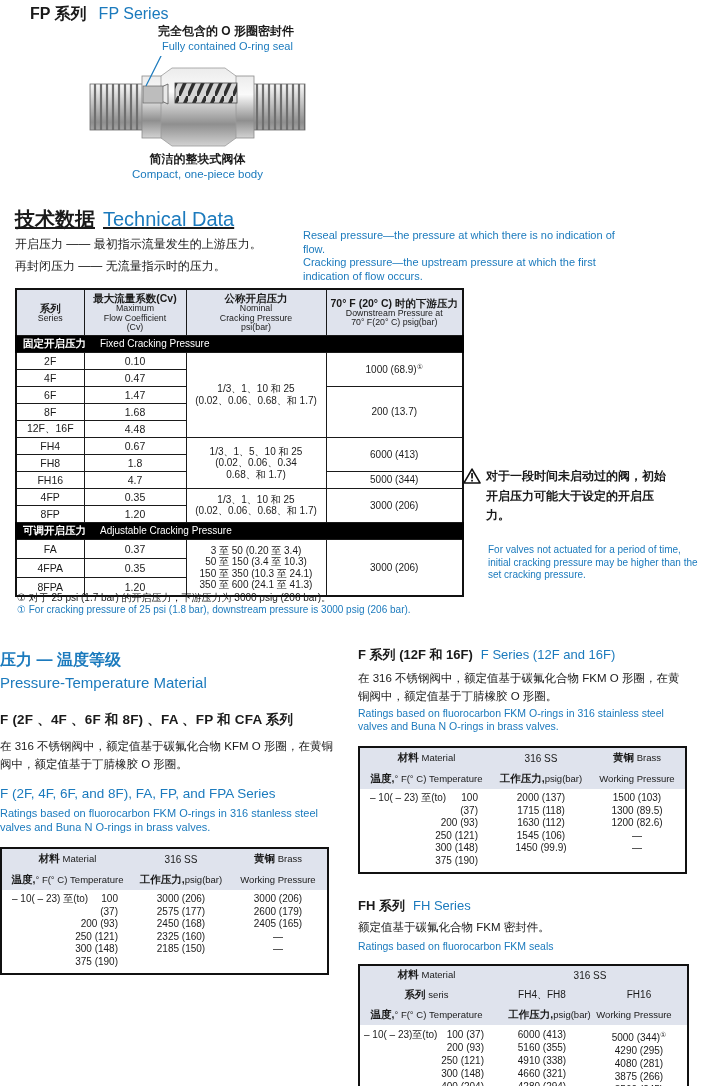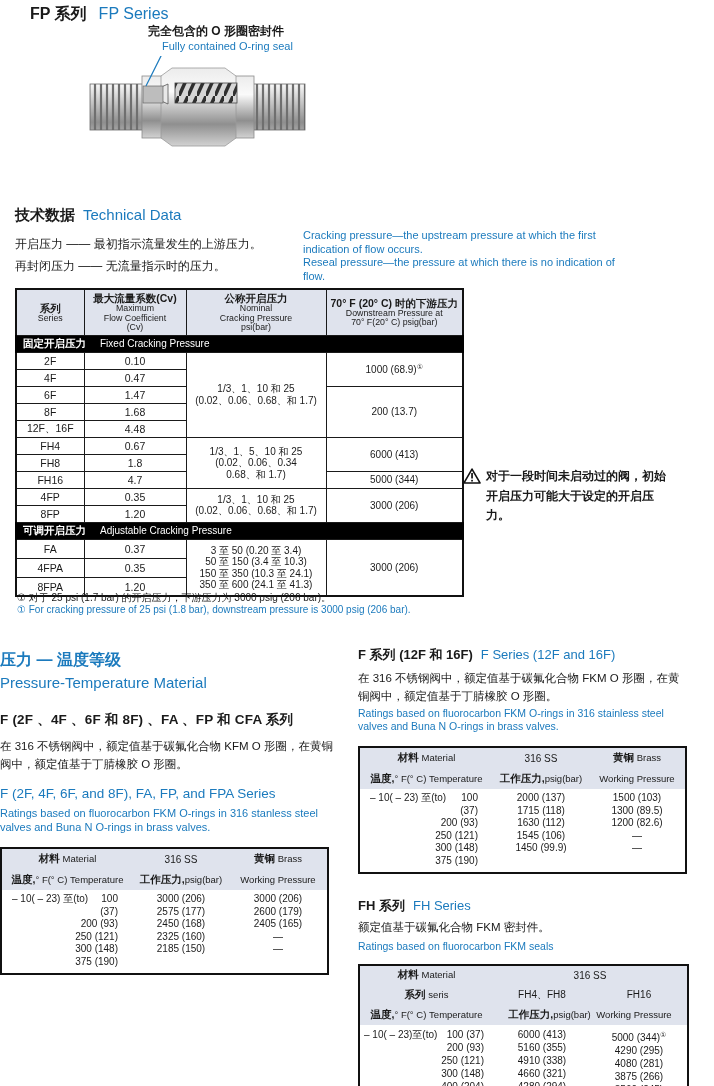--- a/index.html
+++ b/index.html
@@ -13,28 +13,28 @@
   .abs{position:absolute;}
   .blue{color:var(--blue);}
   .sup{font-size:7px;vertical-align:super;}
 
   
   .page-header{left:30px;top:4px;font-size:16px;}
   .page-header .zh{font-weight:bold;margin-right:12px;}
 
   
   .figure{left:80px;top:20px;width:235px;height:168px;}
-  .callout-zh{position:absolute;left:68px;top:3px;font-size:12px;font-weight:bold;white-space:nowrap;}
+  .callout-zh{position:absolute;left:78px;top:3px;font-size:12px;font-weight:bold;white-space:nowrap;}
   .callout-en{position:absolute;left:82px;top:20px;font-size:11px;white-space:nowrap;}
   .caption{position:absolute;left:0;top:131px;width:235px;text-align:center;}
   .caption .zh{font-size:12px;font-weight:bold;}
   .caption .en{font-size:11.5px;}
 
   
-  .tech-heading{left:15px;top:206px;font-size:15px;}
+  .tech-heading{left:15px;top:206px;font-size:20px;text-decoration:underline;}
   .tech-heading .zh{font-weight:bold;margin-right:8px;}
   .tech-zh-lines{left:15px;top:233px;font-size:12px;line-height:22px;}
   .tech-en{left:303px;top:229px;width:318px;font-size:11px;line-height:13.5px;}
 
   
   table{border-collapse:collapse;}
   .t{border:2px solid #111;}
   .t td,.t th{border:1px solid #1a1a1a;}
 
   
@@ -127,32 +127,36 @@
       </defs>
       <rect x="10" y="28" width="62" height="46" fill="url(#thr)" stroke="#6a6a6a" stroke-width="0.8"></rect>
       <rect x="163" y="28" width="62" height="46" fill="url(#thr)" stroke="#6a6a6a" stroke-width="0.8"></rect>
       <rect x="62" y="20" width="112" height="62" fill="url(#metal)" stroke="#8a8a8a" stroke-width="0.8"></rect>
       <polygon points="92,12 145,12 156,20 156,82 145,90 92,90 81,82 81,20" fill="url(#metal)" stroke="#9a9a9a" stroke-width="0.8"></polygon>
       <rect x="95" y="27" width="62" height="20" fill="url(#hatch)" stroke="#444" stroke-width="0.8"></rect>
       <polygon points="66,38 88,28 88,48" fill="#e9e9e9" stroke="#555" stroke-width="0.8"></polygon>
       <rect x="63" y="30" width="20" height="17" fill="#bdbdbd" stroke="#666" stroke-width="0.7"></rect>
       <line x1="83" y1="-4" x2="66" y2="30" stroke="#1b7abd" stroke-width="1.2"></line>
     </svg>
+    <div class="caption">
+      <div class="zh">简洁的整块式阀体</div>
+      <div class="en blue">Compact, one-piece body</div>
+    </div>
   </div>
 
   <div class="abs tech-heading">
     <span class="zh">技术数据</span><span class="blue">Technical Data</span>
   </div>
   <div class="abs tech-zh-lines">
     <div>开启压力 —— 最初指示流量发生的上游压力。</div>
     <div>再封闭压力 —— 无流量指示时的压力。</div>
   </div>
   <div class="abs tech-en blue">
+    <div>Reseal pressure—the pressure at which there is no indication of flow.</div>
     <div>Cracking pressure—the upstream pressure at which the first indication of flow occurs.</div>
-    <div>Reseal pressure—the pressure at which there is no indication of flow.</div>
   </div>
 
   <table class="abs t main">
     <colgroup>
         <col style="width:68px">
         <col style="width:102px">
         <col style="width:140px">
         <col style="width:137px">
       </colgroup>
     <tbody>
@@ -273,20 +277,21 @@
 
   <div class="abs fn-zh">① 对于 25 psi (1.7 bar) 的开启压力，下游压力为 3000 psig (206 bar)。</div>
   <div class="abs fn-en blue">① For cracking pressure of 25 psi (1.8 bar), downstream pressure is 3000 psig (206 bar).</div>
 
   <svg class="abs warn-icon" width="18" height="16" viewBox="0 0 20 18">
     <path d="M10 1.2 L19 16.8 L1 16.8 Z" fill="none" stroke="#111" stroke-width="1.8" stroke-linejoin="round"></path>
     <rect x="9.1" y="5.6" width="1.9" height="6.2" fill="#111"></rect>
     <rect x="9.1" y="13.3" width="1.9" height="1.9" fill="#111"></rect>
   </svg>
   <div class="abs warn-zh">对于一段时间未启动过的阀，初始开启压力可能大于设定的开启压力。</div>
+  <div class="abs warn-en blue">For valves not actuated for a period of time, initial cracking pressure may be higher than the set cracking pressure.</div>
 
   <div class="abs col-left">
     <div class="pt-hzh blue">压力 — 温度等级</div>
     <div class="pt-hen blue">Pressure-Temperature Material</div>
 
     <div class="f-head">F (2F 、4F 、6F 和 8F) 、FA 、FP 和 CFA 系列</div>
     <div class="para-zh f-para">在 316 不锈钢阀中，额定值基于碳氟化合物 KFM O 形圈，在黄铜阀中，额定值基于丁腈橡胶 O 形圈。</div>
     <div class="f-head-en blue">F (2F, 4F, 6F, and 8F), FA, FP, and FPA Series</div>
     <div class="f-para-en blue">Ratings based on fluorocarbon FKM O-rings in 316 stanless steel valves and Buna N O-rings in brass valves.</div>
 

